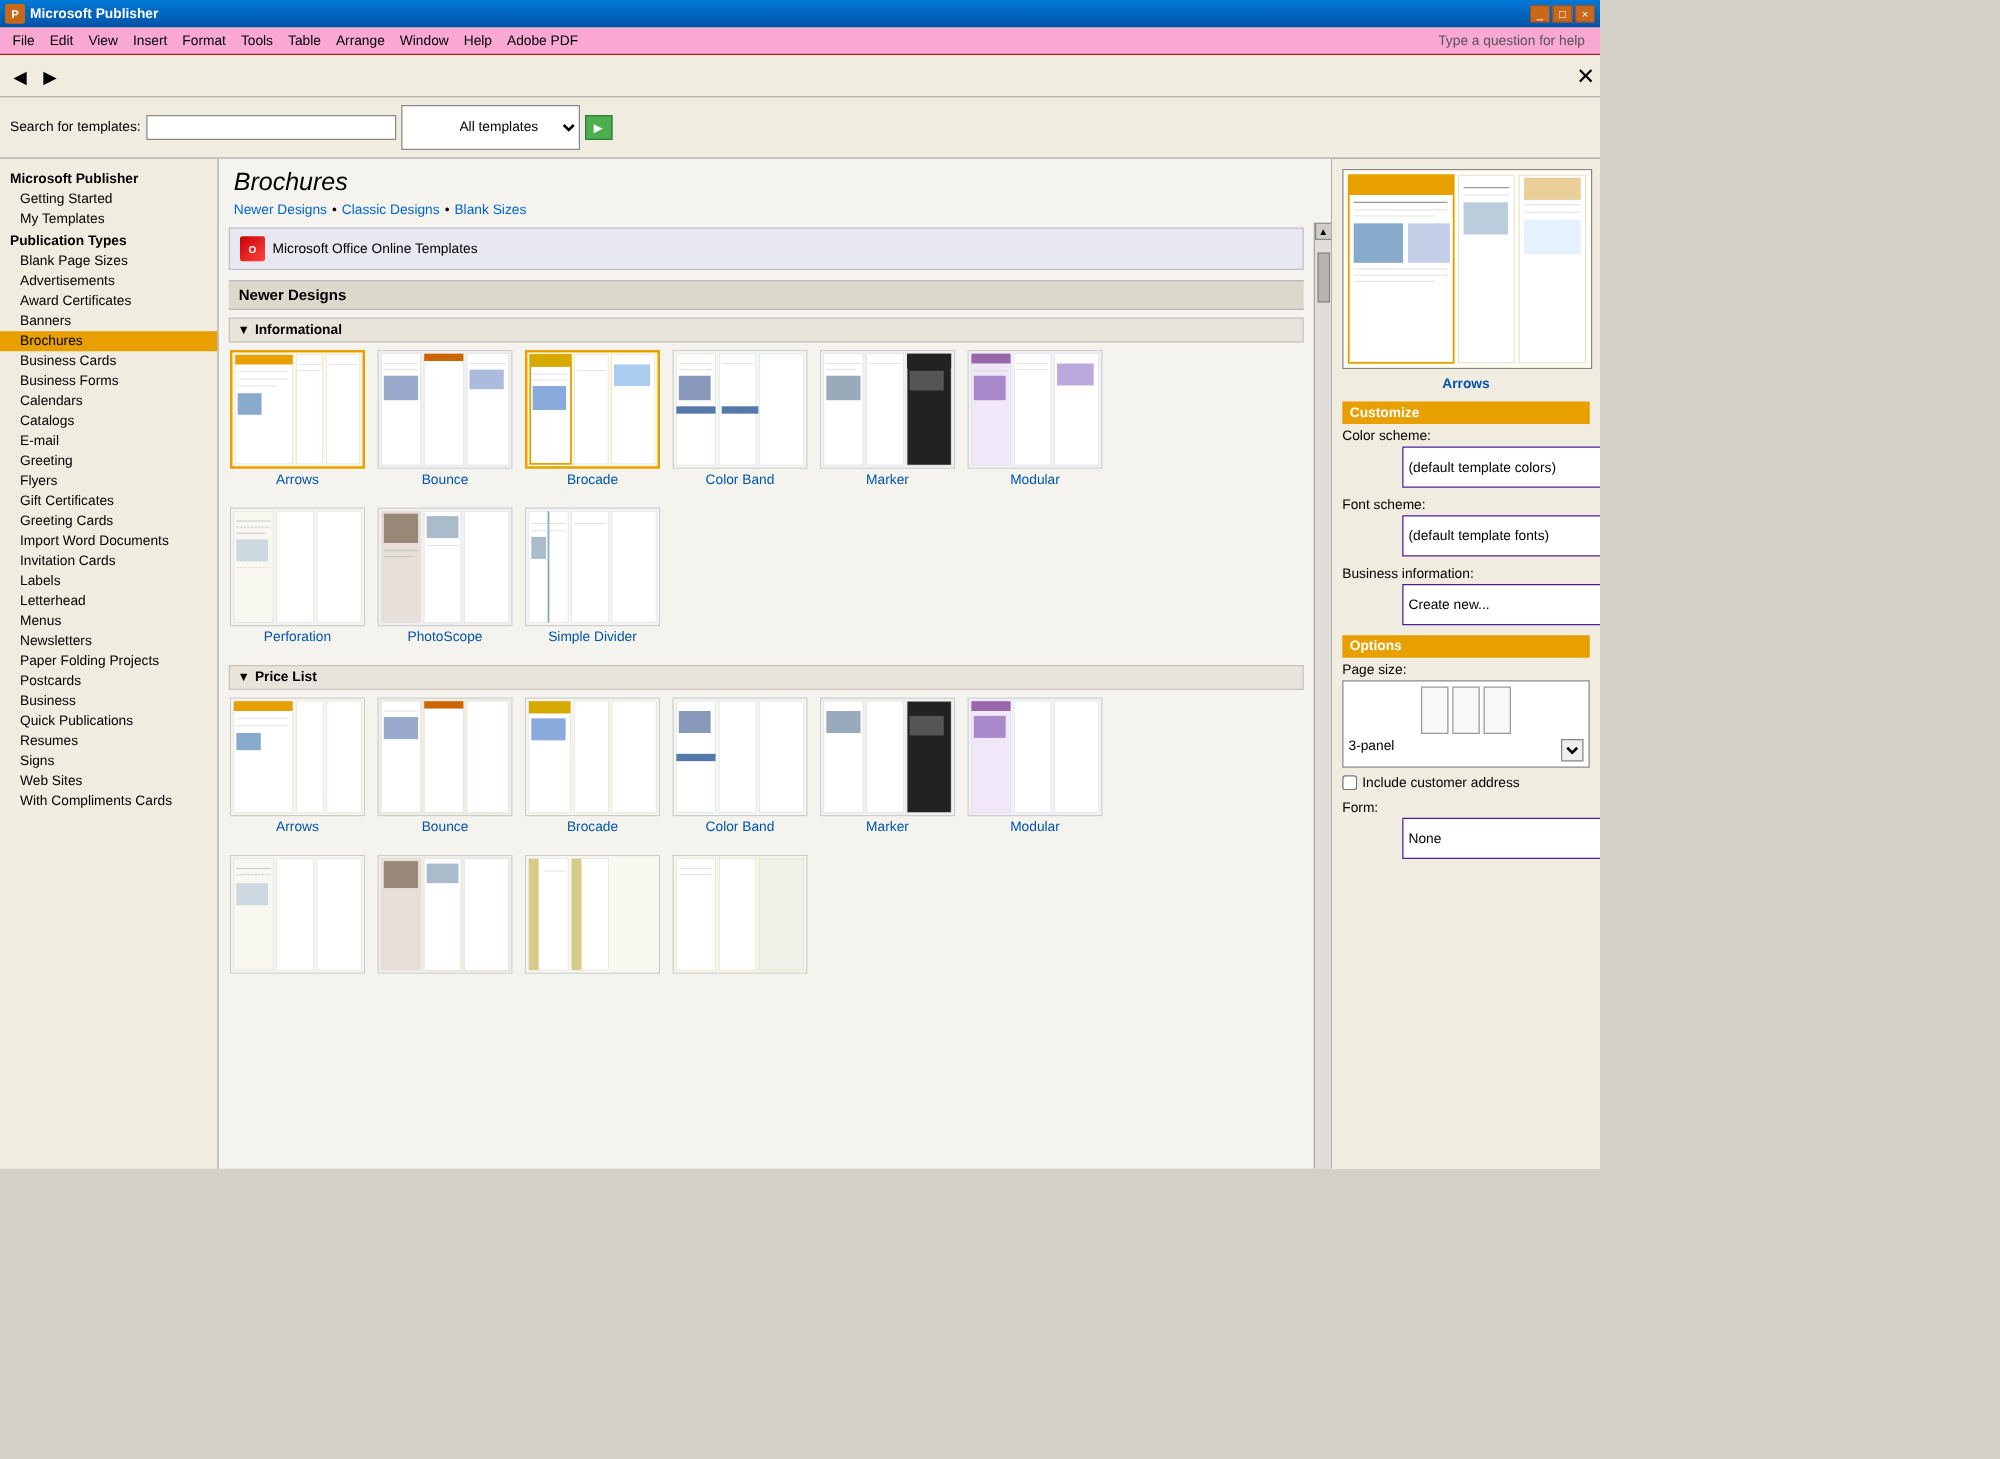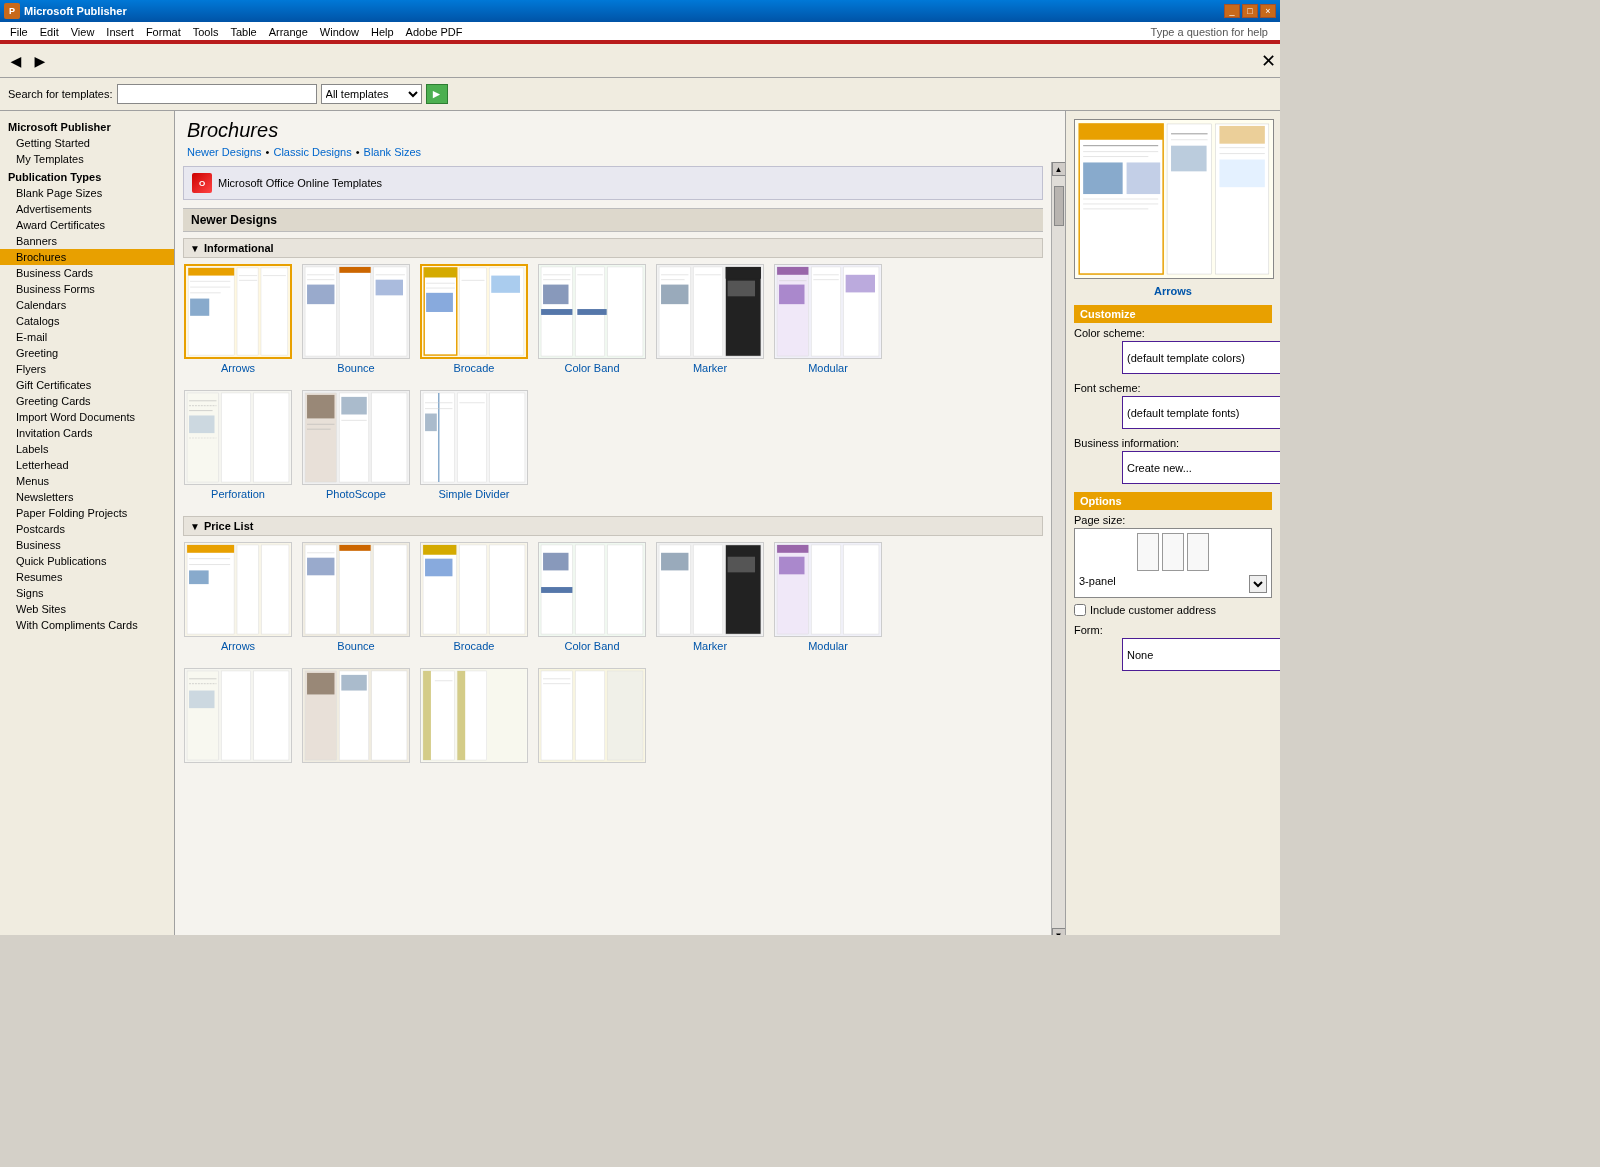--- a/index.html
+++ b/index.html
@@ -6,42 +6,42 @@
     body { font-family: 'Segoe UI', Tahoma, Arial, sans-serif; font-size: 12px; background: #d4d0c8; width: 1280px; height: 935px; overflow: hidden; }
 
     
     .title-bar { background: linear-gradient(to bottom, #0078d7, #0053a6); color: white; height: 22px; display: flex; align-items: center; padding: 0 4px; font-size: 11px; font-weight: bold; }
     .title-bar-icon { width: 16px; height: 16px; margin-right: 4px; background: #c8691a; border-radius: 2px; display: flex; align-items: center; justify-content: center; font-size: 9px; color: white; }
     .title-bar-title { flex: 1; }
     .title-bar-controls { display: flex; gap: 2px; }
     .title-bar-btn { width: 16px; height: 14px; background: #c8691a; border: 1px solid #a0522d; color: white; font-size: 9px; cursor: pointer; display: flex; align-items: center; justify-content: center; }
 
     
-    .menu-bar { background: #ffffff; height: 22px; display: flex; align-items: flex-end; padding: 0 4px; border-bottom: 4px solid #b91c1c; }
+    .menu-bar { background: #f9a8d4; height: 22px; display: flex; align-items: center; padding: 0 4px; border-bottom: 1px solid #b91c1c; }
     .menu-item { padding: 2px 6px; font-size: 11px; cursor: pointer; color: #000; }
     .menu-help { margin-left: auto; font-size: 11px; color: #555; padding: 2px 8px; }
 
     
     .toolbar { background: #f0ece0; height: 34px; display: flex; align-items: center; padding: 2px 4px; border-bottom: 1px solid #a0a0a0; }
     .toolbar-btn { width: 24px; height: 24px; background: #f0ece0; border: 1px solid transparent; cursor: pointer; display: flex; align-items: center; justify-content: center; font-size: 14px; }
 
     
     .main-container { display: flex; height: calc(935px - 22px - 22px - 34px - 26px); }
 
     
     .sidebar { width: 175px; background: #f0ece0; border-right: 1px solid #a0a0a0; overflow-y: auto; padding: 6px 0; flex-shrink: 0; }
     .sidebar-section { font-weight: bold; font-size: 11px; color: #000; padding: 4px 8px 2px 8px; }
     .sidebar-item { padding: 2px 8px 2px 16px; font-size: 11px; cursor: pointer; color: #000; }
     .sidebar-item.active { background: #e8a000; color: #000; font-weight: normal; }
 
     
     .search-bar { background: #f0ece0; padding: 6px 8px; display: flex; align-items: center; gap: 4px; border-bottom: 1px solid #a0a0a0; }
     .search-label { font-size: 11px; }
     .search-input { height: 20px; width: 200px; border: 1px solid #888; font-size: 11px; padding: 1px 4px; }
-    .search-select { height: 20px; border: 1px solid #888; font-size: 11px; background: white; }
+    .search-select { height: 36px; border: 1px solid #888; font-size: 11px; background: white; padding-left: 42px; }
     .search-btn { width: 22px; height: 20px; background: #4caf50; border: 1px solid #2e7d32; color: white; cursor: pointer; display: flex; align-items: center; justify-content: center; font-size: 12px; }
 
     
     .content-area { flex: 1; display: flex; flex-direction: column; background: #f5f3ee; overflow: hidden; }
     .content-header { padding: 8px 12px 4px 12px; background: #f5f3ee; }
     .content-title { font-size: 20px; font-style: italic; font-weight: normal; color: #000; margin-bottom: 4px; }
     .content-filter-bar { display: flex; gap: 4px; font-size: 11px; color: #0066cc; margin-bottom: 0; }
     .content-filter-bar span { cursor: pointer; }
     .filter-sep { color: #000; }
     .section-header { background: #e8e4dc; padding: 3px 6px; margin-bottom: 6px; font-weight: bold; font-size: 11px; display: flex; align-items: center; gap: 4px; border: 1px solid #c8c4bc; }

